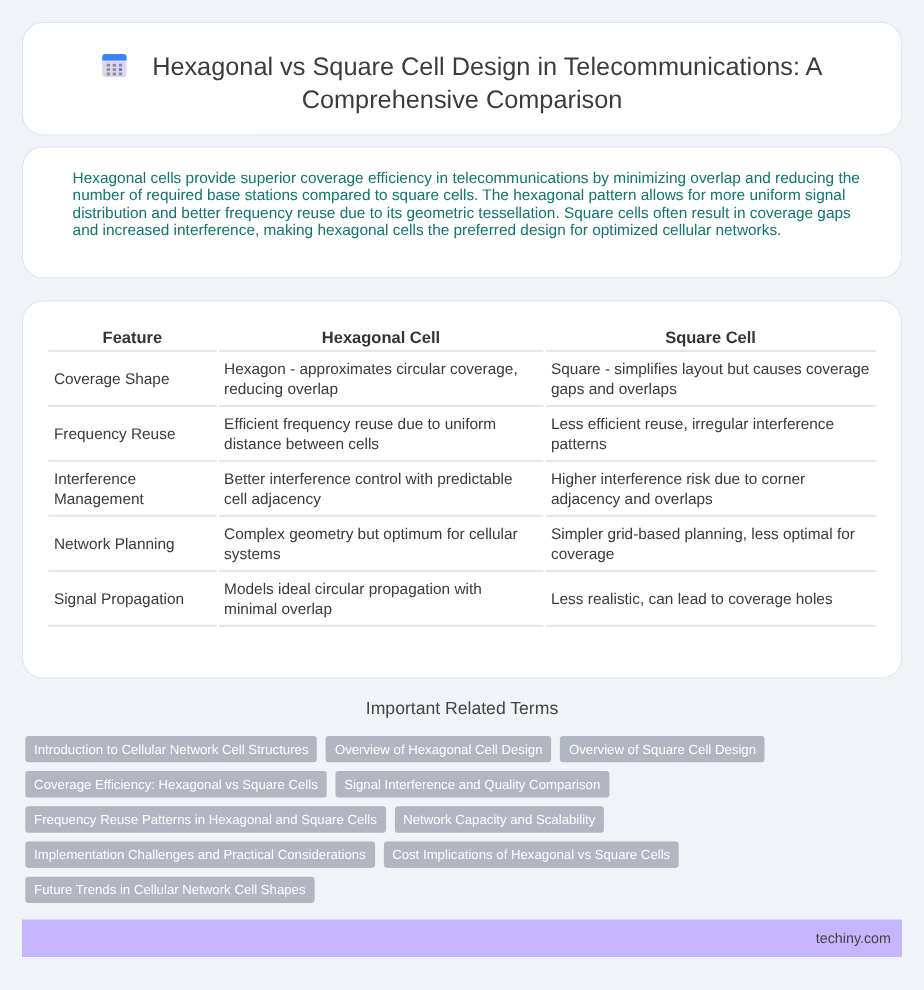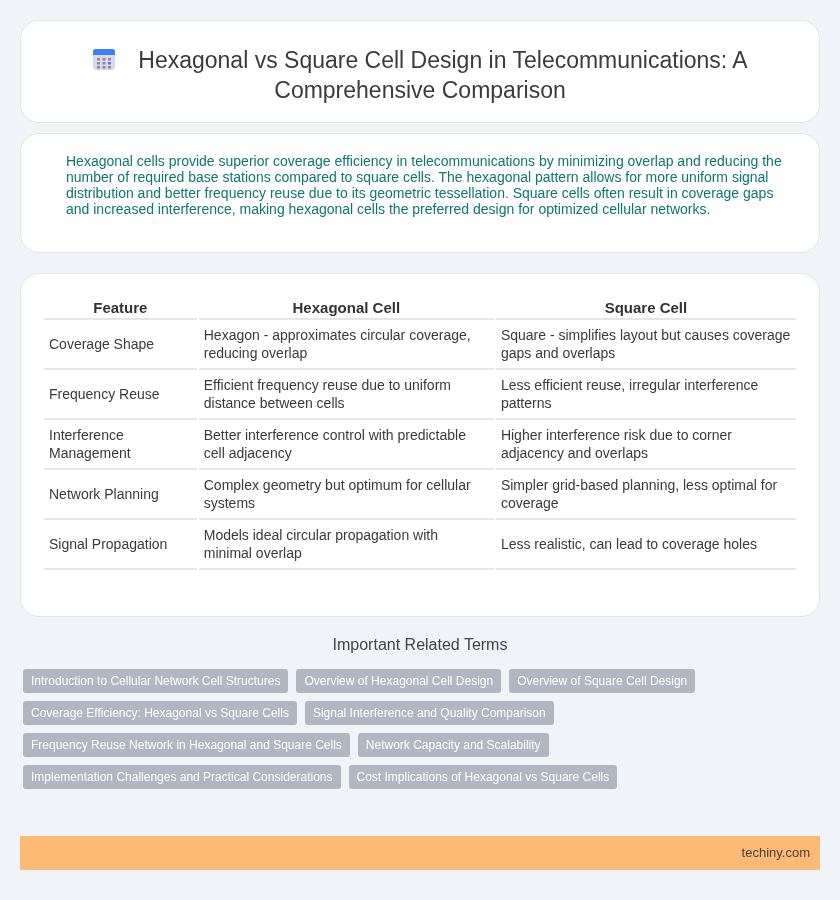--- a/index.html
+++ b/index.html
@@ -82,21 +82,21 @@
       color: #ffffff;
       font-size: 12px;
       height: 24px;
       line-height: 24px;
       padding: 0 8px;
       border-radius: 3px;
       white-space: nowrap;
     }
     .footer {
       position: absolute; left: 20px; top: 836px; width: 800px; height: 34px;
-      background: #fdba74;
+      background: #c4b5fd;
     }
     .footer-text {
       position: absolute; right: 10px; top: 9px;
       font-size: 13px; color: #444;
     }
   </style>
 </head>
 <body>
 
 <div class="card header-card">
@@ -165,21 +165,22 @@
 </div>
 
 <div class="related-title">Important Related Terms</div>
 
 <div class="tags">
   <a class="tag">Introduction to Cellular Network Cell Structures</a>
   <a class="tag">Overview of Hexagonal Cell Design</a>
   <a class="tag">Overview of Square Cell Design</a>
   <a class="tag">Coverage Efficiency: Hexagonal vs Square Cells</a>
   <a class="tag">Signal Interference and Quality Comparison</a>
-  <a class="tag">Frequency Reuse Network in Hexagonal and Square Cells</a>
+  <a class="tag">Frequency Reuse Patterns in Hexagonal and Square Cells</a>
   <a class="tag">Network Capacity and Scalability</a>
   <a class="tag">Implementation Challenges and Practical Considerations</a>
   <a class="tag">Cost Implications of Hexagonal vs Square Cells</a>
+  <a class="tag">Future Trends in Cellular Network Cell Shapes</a>
 </div>
 
 <div class="footer">
   <span class="footer-text">techiny.com</span>
 </div>
 
 </body></html>

